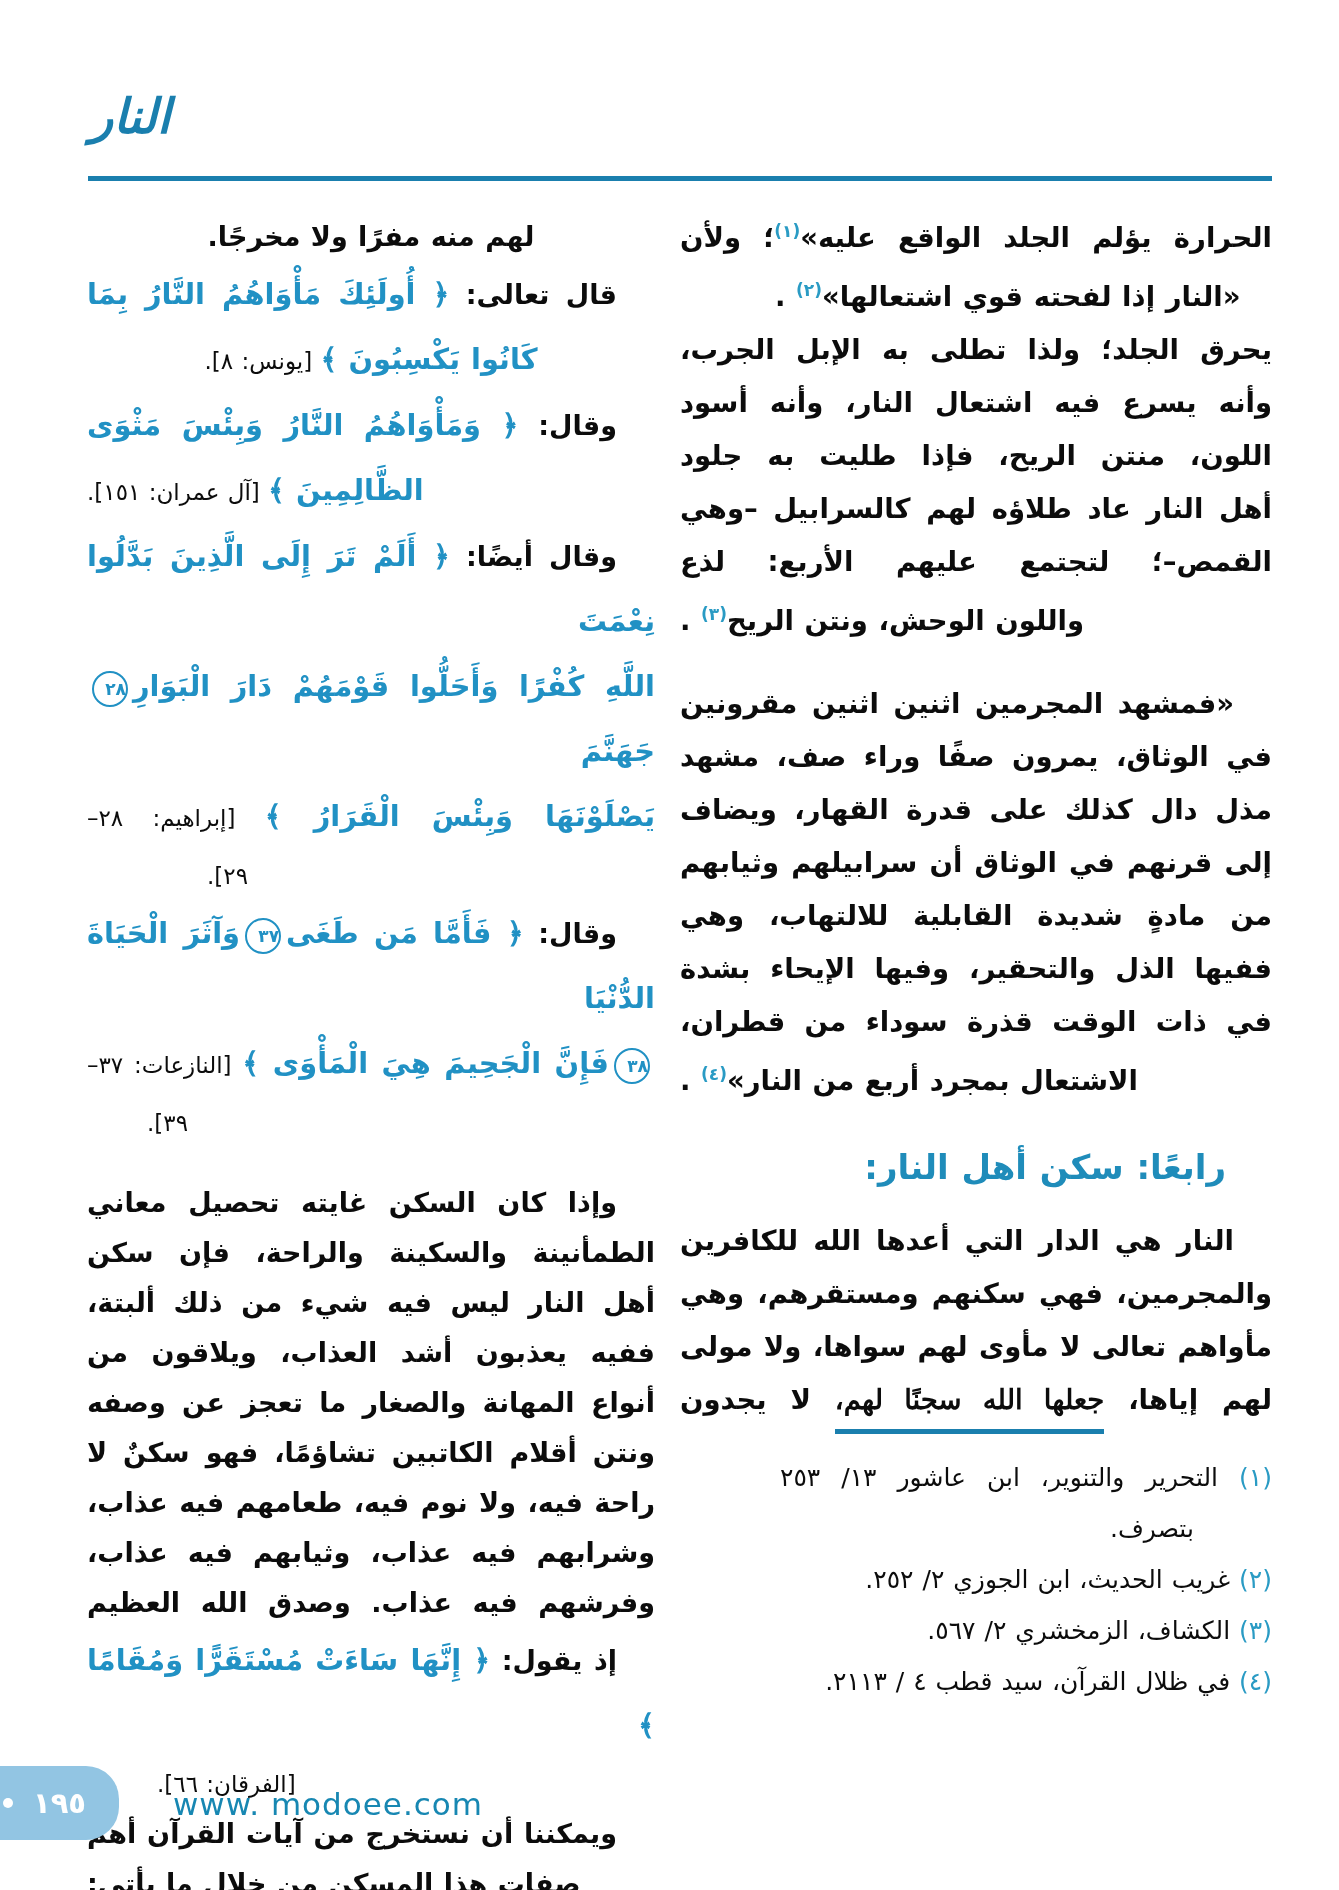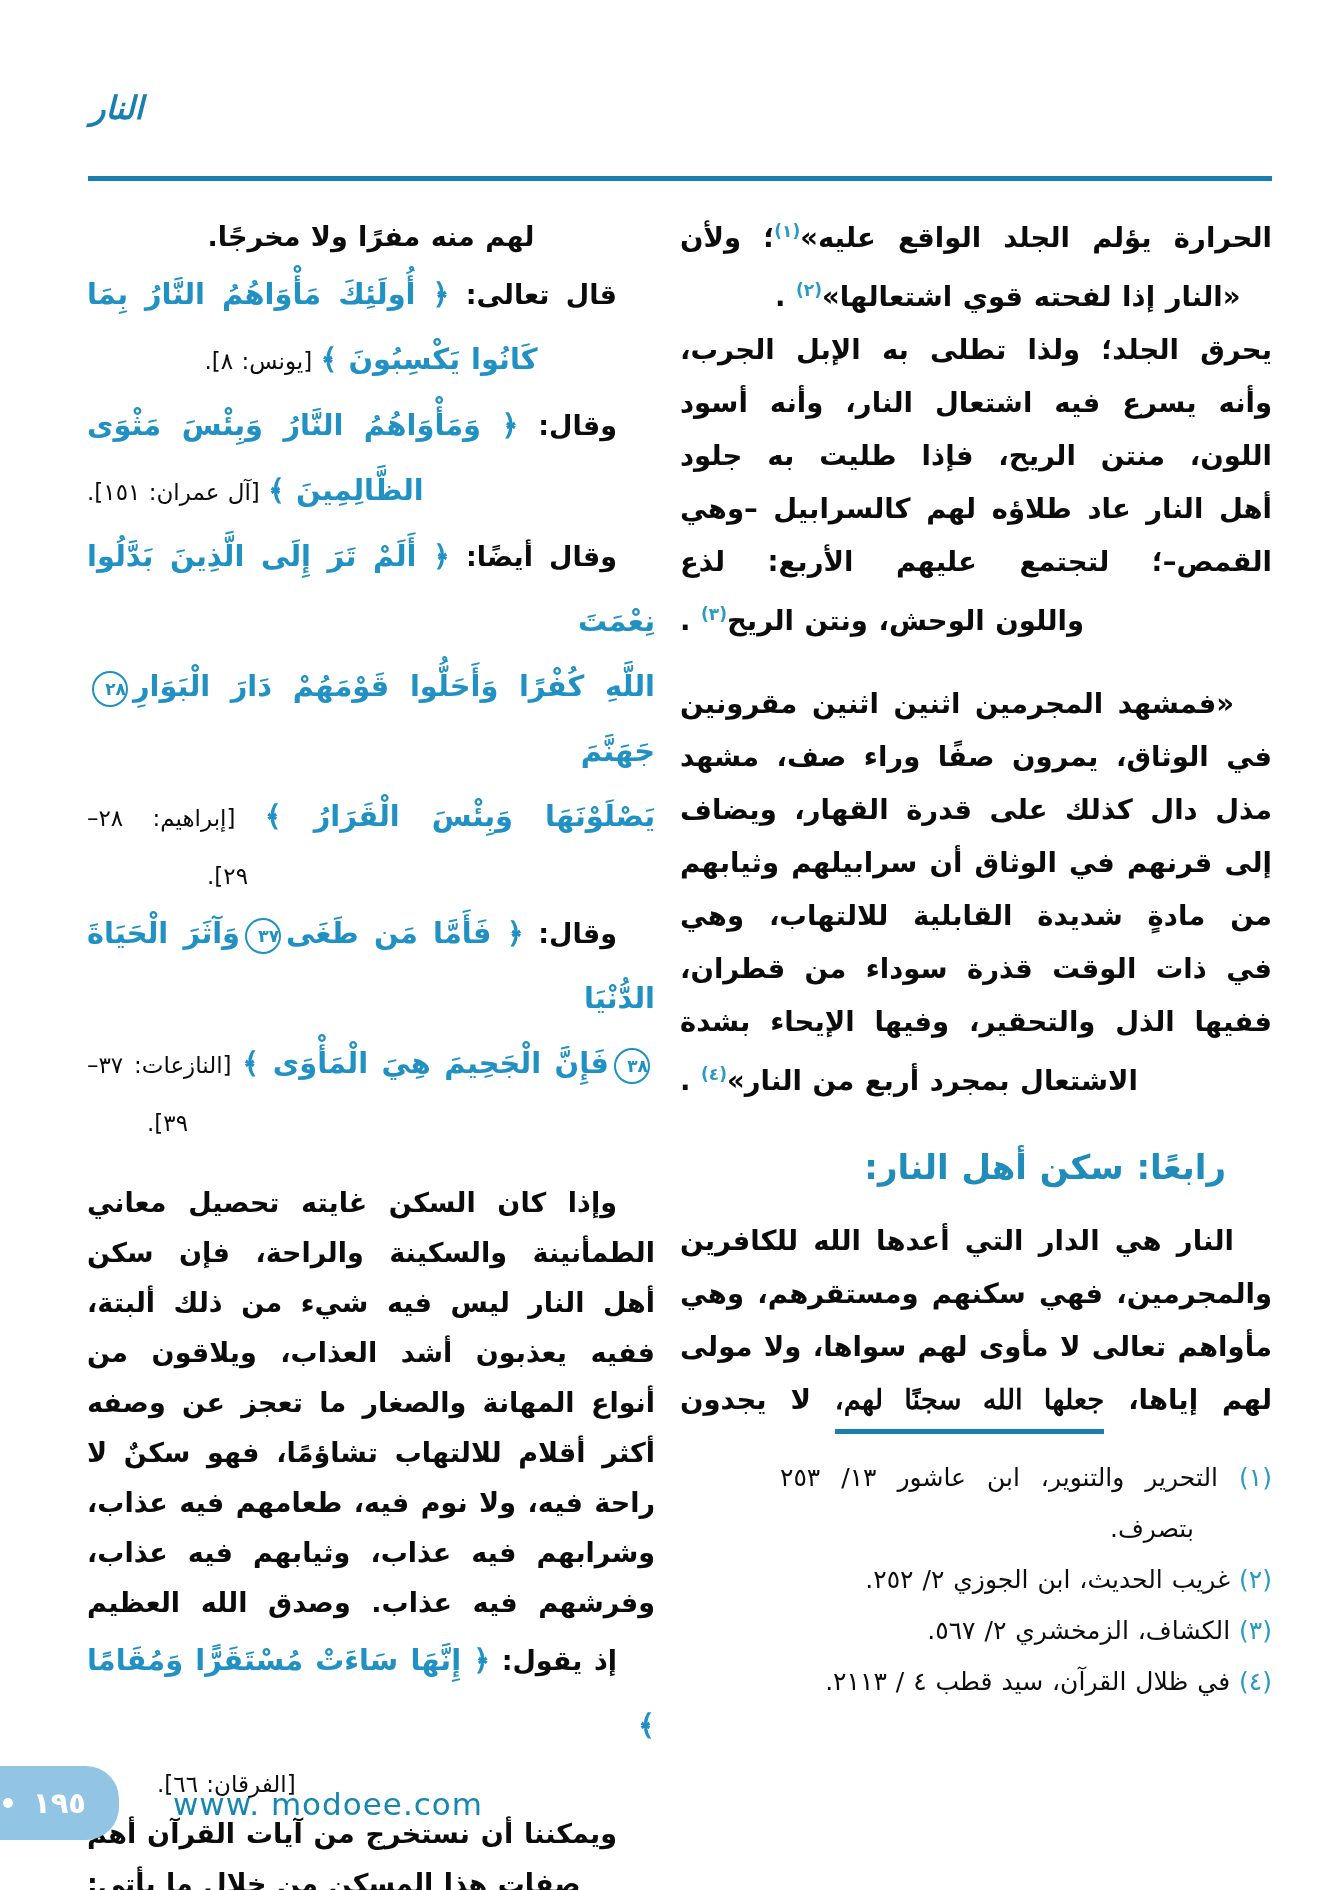--- a/index.html
+++ b/index.html
@@ -23,21 +23,21 @@
     background:#ffffff;
     overflow:hidden;
     direction:rtl;
   }
   
   .header-title{
     position:absolute;
     left:90px;
     top:92px;
     color:var(--accent);
-    font-size:32px;
+    font-size:48px;
     font-weight:bold;
     font-style:italic;
     line-height:1;
   }
   .header-rule{
     position:absolute;
     top:176px;
     left:88px;
     width:1184px;
     height:5px;
@@ -186,21 +186,21 @@
       <div class="line qr"><span class="run-q">يَصْلَوْنَهَا وَبِئْسَ الْقَرَارُ ﴾</span><span class="run-r"> [إبراهيم: ٢٨–</span></div>
       <div class="line left" style="margin-left: 120px;"><span class="run-r">٢٩].</span></div>
       <div class="line qr ind"><span class="run-t">وقال: </span><span class="run-q">﴿ فَأَمَّا مَن طَغَى</span><span class="run-m">٣٧</span><span class="run-q">وَآثَرَ الْحَيَاةَ الدُّنْيَا</span></div>
       <div class="line qr"><span class="run-m">٣٨</span><span class="run-q">فَإِنَّ الْجَحِيمَ هِيَ الْمَأْوَى ﴾</span><span class="run-r"> [النازعات: ٣٧–</span></div>
       <div class="line left" style="margin-left: 60px;"><span class="run-r">٣٩].</span></div>
       <div class="line ind gap"><span class="run-t">وإذا كان السكن غايته تحصيل معاني</span></div>
       <div class="line"><span class="run-t">الطمأنينة والسكينة والراحة، فإن سكن</span></div>
       <div class="line"><span class="run-t">أهل النار ليس فيه شيء من ذلك ألبتة،</span></div>
       <div class="line"><span class="run-t">ففيه يعذبون أشد العذاب، ويلاقون من</span></div>
       <div class="line"><span class="run-t">أنواع المهانة والصغار ما تعجز عن وصفه</span></div>
-      <div class="line"><span class="run-t">أكثر أقلام للالتهاب تشاؤمًا، فهو سكنٌ لا</span></div>
+      <div class="line"><span class="run-t">ونتن أقلام الكاتبين تشاؤمًا، فهو سكنٌ لا</span></div>
       <div class="line"><span class="run-t">راحة فيه، ولا نوم فيه، طعامهم فيه عذاب،</span></div>
       <div class="line"><span class="run-t">وشرابهم فيه عذاب، وثيابهم فيه عذاب،</span></div>
       <div class="line"><span class="run-t">وفرشهم فيه عذاب. وصدق الله العظيم</span></div>
       <div class="line qr ind"><span class="run-t">إذ يقول: </span><span class="run-q">﴿ إِنَّهَا سَاءَتْ مُسْتَقَرًّا وَمُقَامًا ﴾</span></div>
       <div class="line left" style="margin-left: 70px;"><span class="run-r">[الفرقان: ٦٦].</span></div>
       <div class="line ind"><span class="run-t">ويمكننا أن نستخرج من آيات القرآن أهم</span></div>
       <div class="line end"><span class="run-t">صفات هذا المسكن من خلال ما يأتي:</span></div>
     </div>
 
   <div class="col col-right">
@@ -211,22 +211,22 @@
         <div class="line"><span class="run-t">وأنه يسرع فيه اشتعال النار، وأنه أسود</span></div>
         <div class="line"><span class="run-t">اللون، منتن الريح، فإذا طليت به جلود</span></div>
         <div class="line"><span class="run-t">أهل النار عاد طلاؤه لهم كالسرابيل –وهي</span></div>
         <div class="line"><span class="run-t">القمص–؛ لتجتمع عليهم الأربع: لذع</span></div>
         <div class="line end"><span class="run-t">واللون الوحش، ونتن الريح</span><span class="run-n">(٣)</span><span class="run-t"> .</span></div>
         <div class="line ind gap"><span class="run-t">«فمشهد المجرمين اثنين اثنين مقرونين</span></div>
         <div class="line"><span class="run-t">في الوثاق، يمرون صفًا وراء صف، مشهد</span></div>
         <div class="line"><span class="run-t">مذل دال كذلك على قدرة القهار، ويضاف</span></div>
         <div class="line"><span class="run-t">إلى قرنهم في الوثاق أن سرابيلهم وثيابهم</span></div>
         <div class="line"><span class="run-t">من مادةٍ شديدة القابلية للالتهاب، وهي</span></div>
+        <div class="line"><span class="run-t">ففيها الذل والتحقير، وفيها الإيحاء بشدة</span></div>
         <div class="line"><span class="run-t">في ذات الوقت قذرة سوداء من قطران،</span></div>
-        <div class="line"><span class="run-t">ففيها الذل والتحقير، وفيها الإيحاء بشدة</span></div>
         <div class="line end"><span class="run-t">الاشتعال بمجرد أربع من النار»</span><span class="run-n">(٤)</span><span class="run-t"> .</span></div>
         <div class="line heading"><span class="run-t">رابعًا: سكن أهل النار:</span></div>
         <div class="line ind"><span class="run-t">النار هي الدار التي أعدها الله للكافرين</span></div>
         <div class="line"><span class="run-t">والمجرمين، فهي سكنهم ومستقرهم، وهي</span></div>
         <div class="line"><span class="run-t">مأواهم تعالى لا مأوى لهم سواها، ولا مولى</span></div>
         <div class="line"><span class="run-t">لهم إياها، </span><span class="run-u">جعلها الله سجنًا لهم،</span><span class="run-t"> لا يجدون</span></div>
       </div>
     <div class="footnotes">
         <div class="line"><span class="run-c">(١)</span><span class="run-t"> التحرير والتنوير، ابن عاشور ١٣/ ٢٥٣</span></div>
         <div class="line left" style="margin-left: 330px;"><span class="run-t">بتصرف.</span></div>

